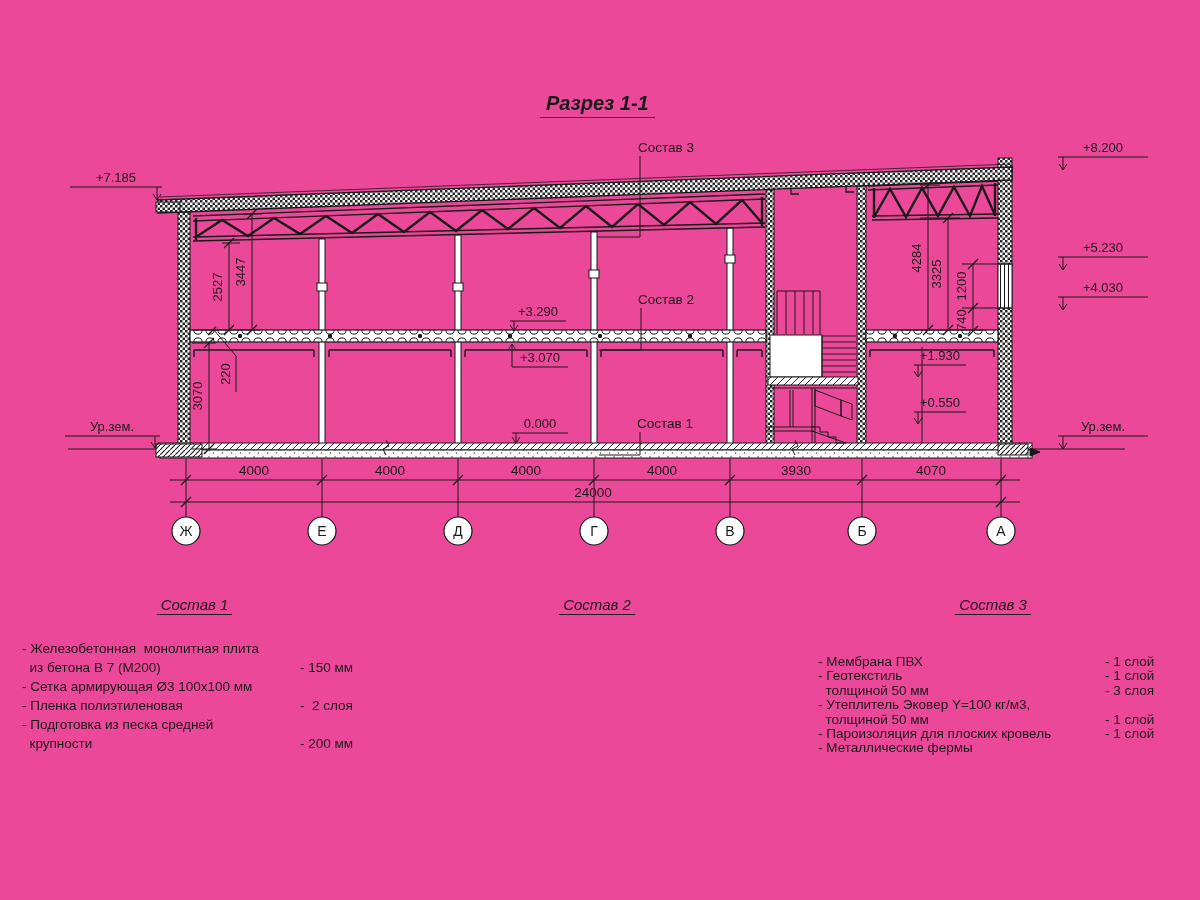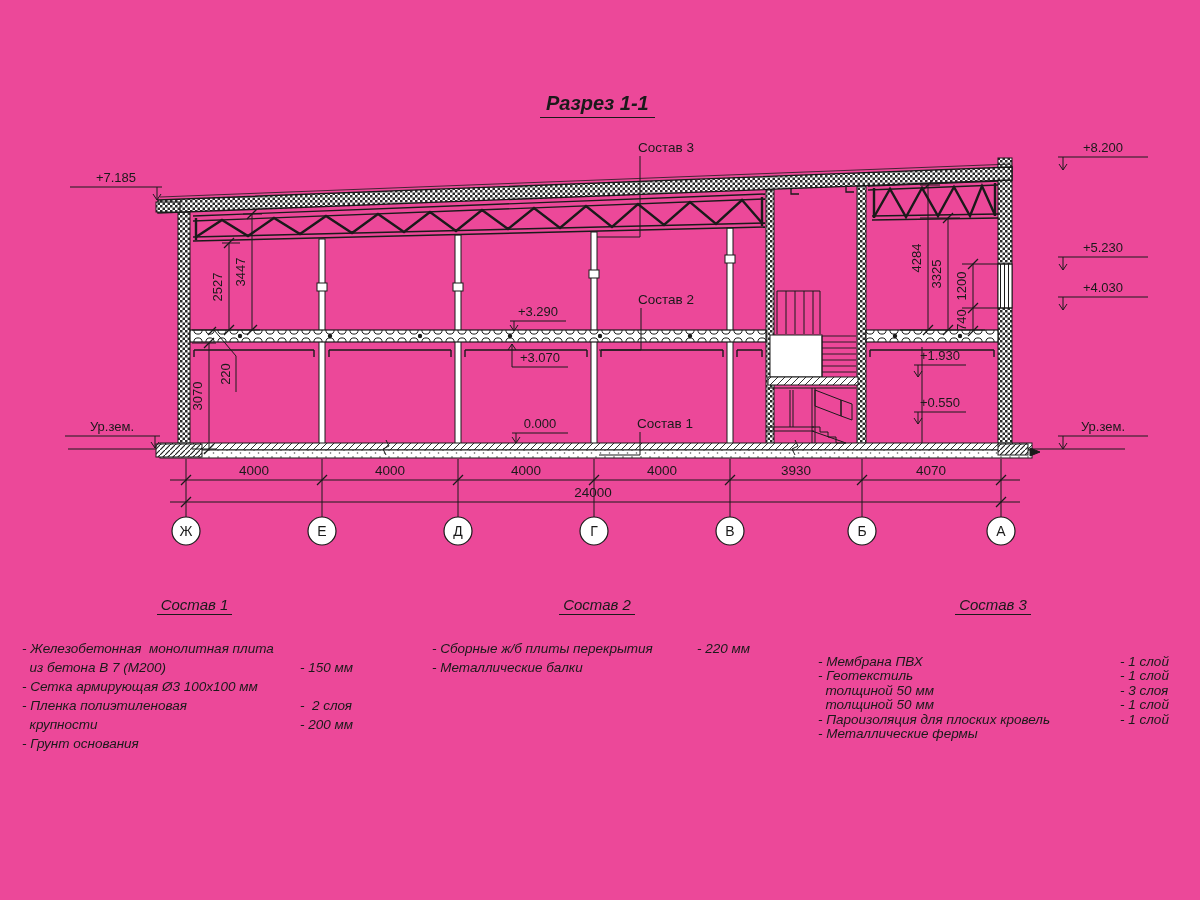--- a/index.html
+++ b/index.html
@@ -5,29 +5,29 @@
   html,body{margin:0;padding:0;background:#fff;}
   .page{position:relative;width:1200px;height:900px;background:#ec4899;overflow:hidden;
         font-family:"Liberation Sans",sans-serif;color:#1a1a1a;}
   svg{position:absolute;left:0;top:0;}
   svg text{font-family:"Liberation Sans",sans-serif;fill:#1a1a1a;}
   .title{position:absolute;left:540px;top:92px;font-size:20px;font-style:italic;font-weight:bold;
          border-bottom:1.6px solid #1a1a1a;padding:0 6px 2px 6px;}
   .comp{position:absolute;}
   .comp-title{text-align:center;font-size:15px;font-style:italic;margin-bottom:0;}
   .comp-title span{border-bottom:1.3px solid #1a1a1a;padding:0 4px 1px 4px;}
-  .comp-body{margin-top:26px;font-style:italic;}
+  .comp-body{margin-top:26px;}
   .comp-line{position:relative;white-space:pre;font-size:13.5px;}
   .c1 .comp-line{line-height:19px;}
   .c2 .comp-line{line-height:19px;}
   .c3 .comp-line{line-height:14.4px;}
   .cv{position:absolute;top:0;white-space:pre;}
   .c1 .cv{left:278px;}
   .c2 .cv{left:265px;}
-  .c3 .cv{left:302px;}
+  .c3 .cv{left:287px;}
 </style>
 </head>
 <body>
 
 <div class="page">
 
   <div class="title">Разрез 1-1</div>
 
   <svg width="1200" height="900" viewBox="0 0 1200 900">
     <defs>
@@ -300,38 +300,35 @@
     </g>
   </svg>
 
   <div class="comp c1" style="left:22px;top:596px;width:345px;">
     <div class="comp-title"><span>Состав 1</span></div>
     <div class="comp-body">
       <div class="comp-line"><span class="ct">- Железобетонная  монолитная плита</span><span class="cv"></span></div>
       <div class="comp-line"><span class="ct">  из бетона В 7 (М200)</span><span class="cv">- 150 мм</span></div>
       <div class="comp-line"><span class="ct">- Сетка армирующая Ø3 100x100 мм</span><span class="cv"></span></div>
       <div class="comp-line"><span class="ct">- Пленка полиэтиленовая</span><span class="cv">-  2 слоя</span></div>
+      <div class="comp-line"><span class="ct">- Подготовка из песка средней</span><span class="cv"></span></div>
       <div class="comp-line"><span class="ct">  крупности</span><span class="cv">- 200 мм</span></div>
-      <div class="comp-line"><span class="ct">- Грунт основания</span><span class="cv"></span></div>
     </div>
   </div>
 
   <div class="comp c2" style="left:432px;top:596px;width:330px;">
     <div class="comp-title"><span>Состав 2</span></div>
-    <div class="comp-body">
-      <div class="comp-line"><span class="ct">- Сборные ж/б плиты перекрытия</span><span class="cv">- 220 мм</span></div>
-      <div class="comp-line"><span class="ct">- Металлические балки</span><span class="cv"></span></div>
-    </div>
   </div>
 
   <div class="comp c3" style="left:818px;top:596px;width:350px;">
     <div class="comp-title"><span>Состав 3</span></div>
     <div class="comp-body" style="margin-top:42px;">
       <div class="comp-line"><span class="ct">- Мембрана ПВХ</span><span class="cv">- 1 слой</span></div>
       <div class="comp-line"><span class="ct">- Геотекстиль</span><span class="cv">- 1 слой</span></div>
       <div class="comp-line"><span class="ct">  толщиной 50 мм</span><span class="cv">- 3 слоя</span></div>
+      <div class="comp-line"><span class="ct">- Утеплитель Эковер Y=100 кг/м3,</span><span class="cv"></span></div>
       <div class="comp-line"><span class="ct">  толщиной 50 мм</span><span class="cv">- 1 слой</span></div>
       <div class="comp-line"><span class="ct">- Пароизоляция для плоских кровель</span><span class="cv">- 1 слой</span></div>
       <div class="comp-line"><span class="ct">- Металлические фермы</span><span class="cv"></span></div>
     </div>
   </div>
 
 </div>
 
 </body></html>

